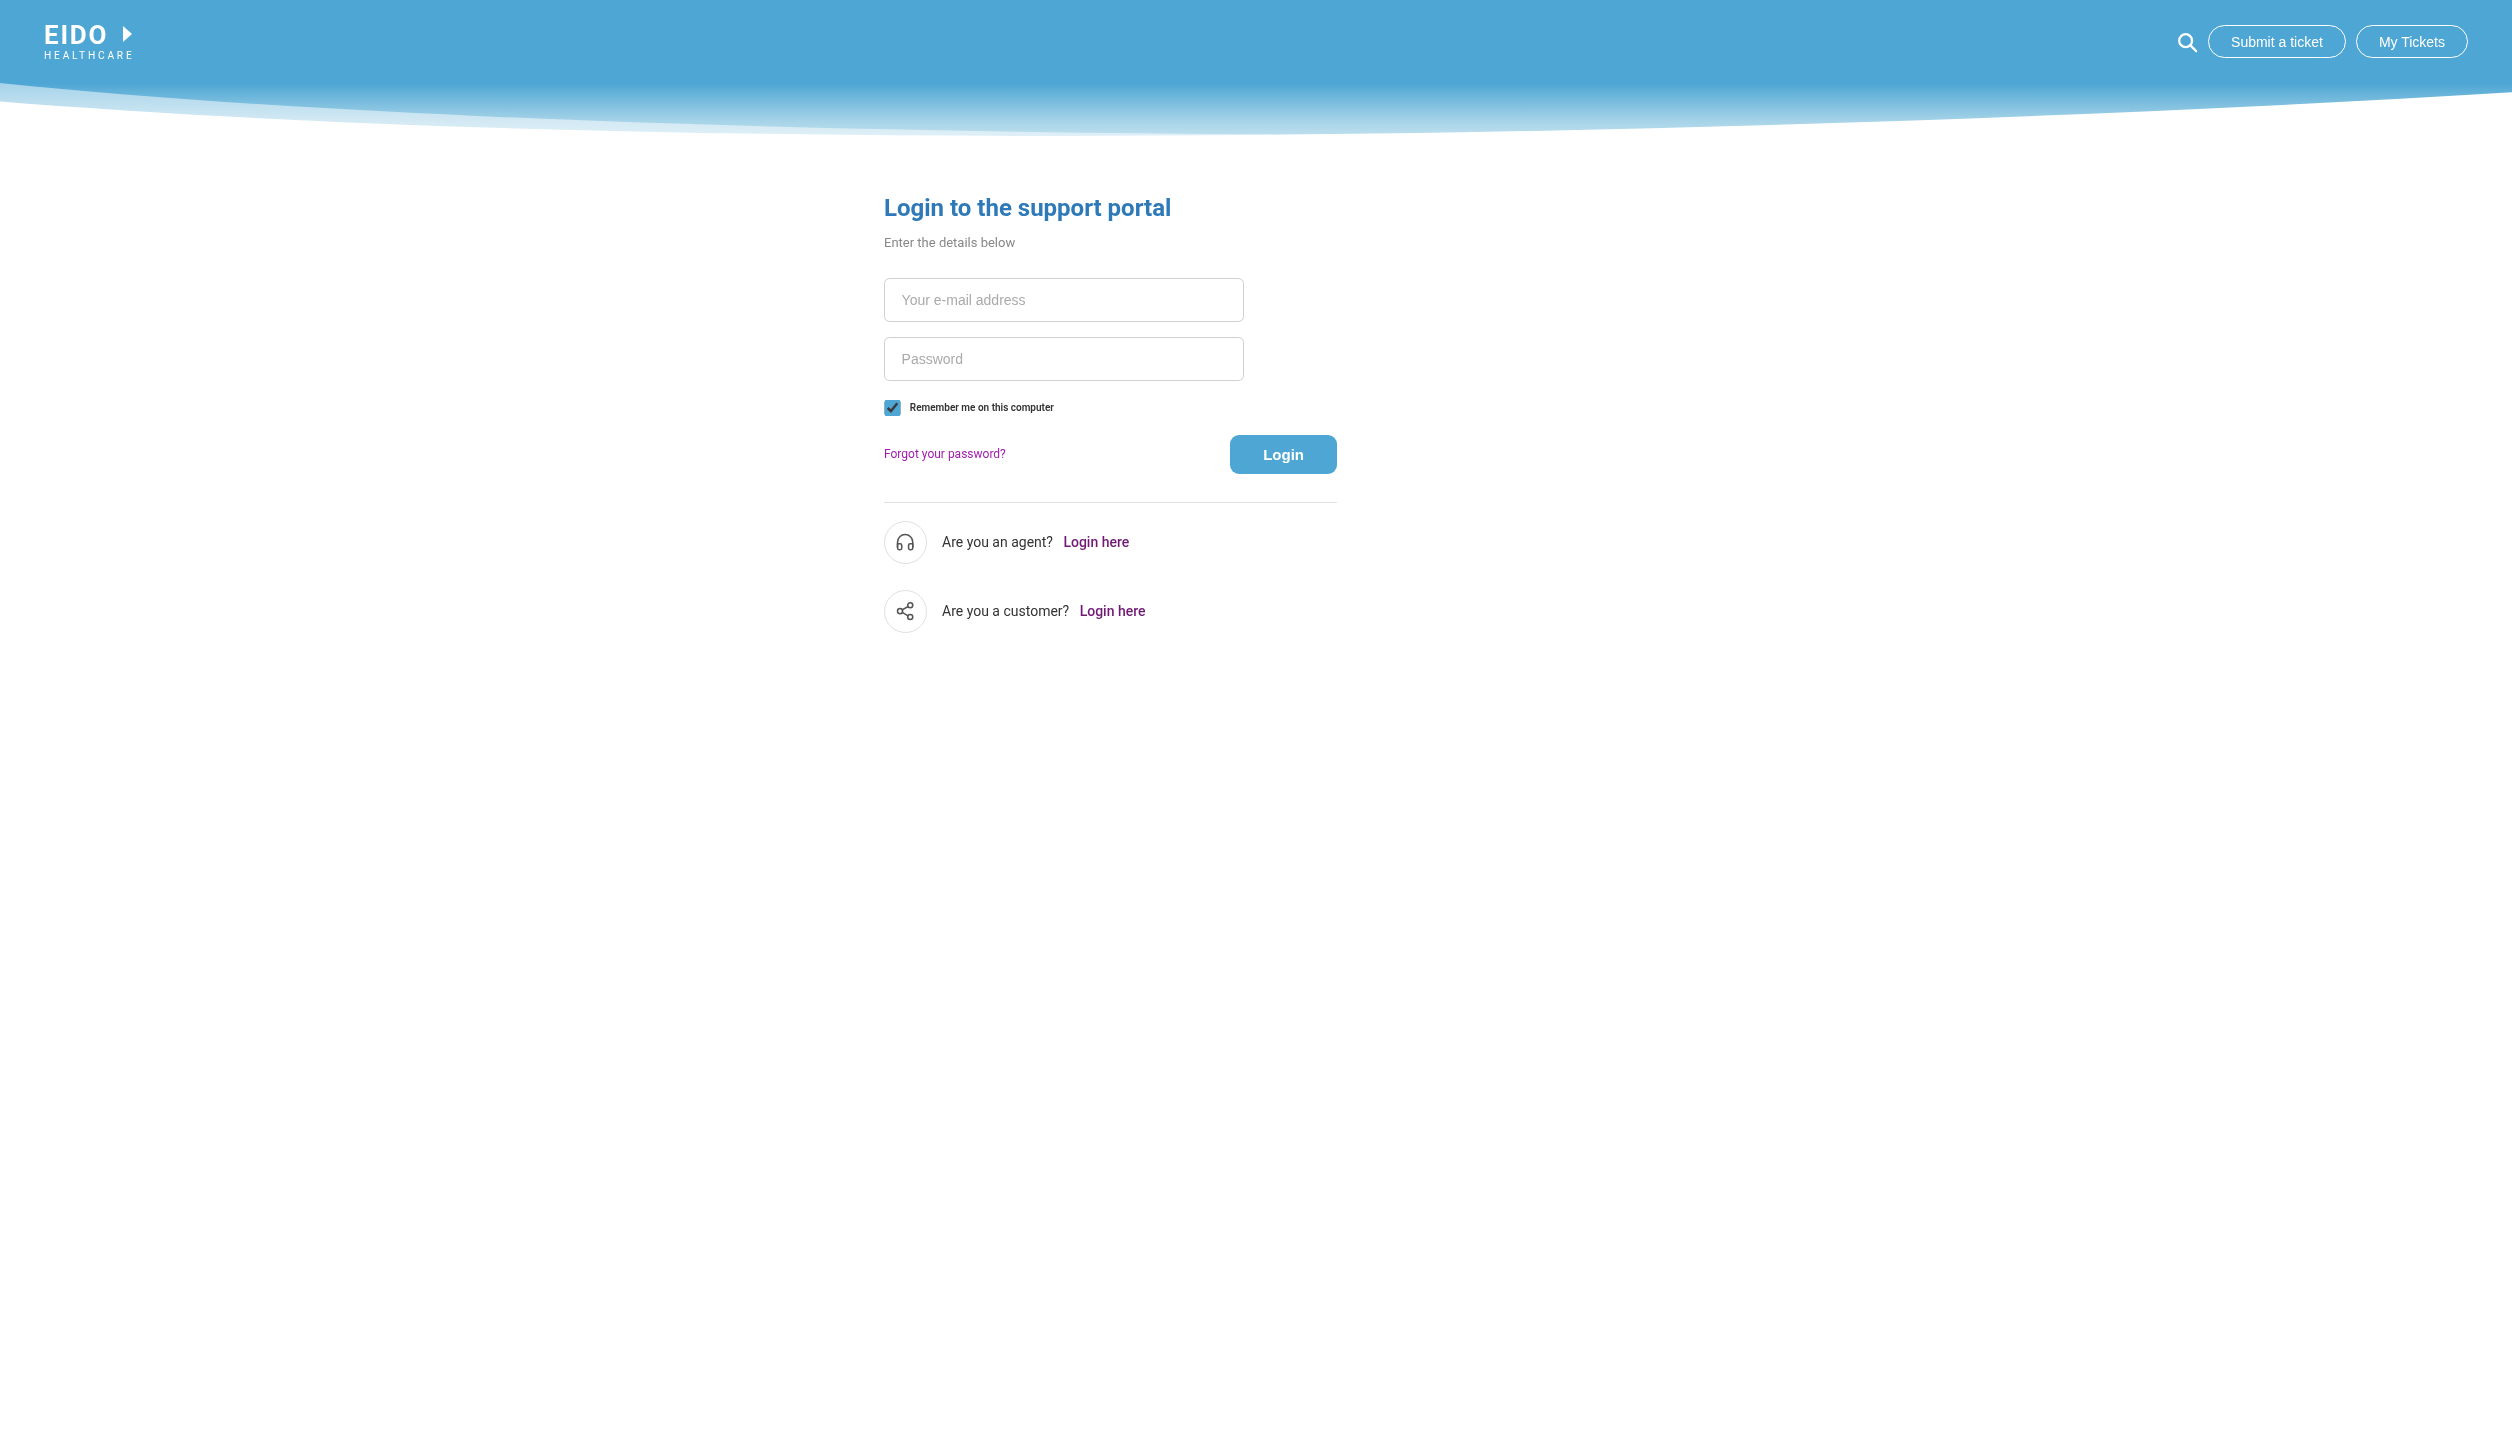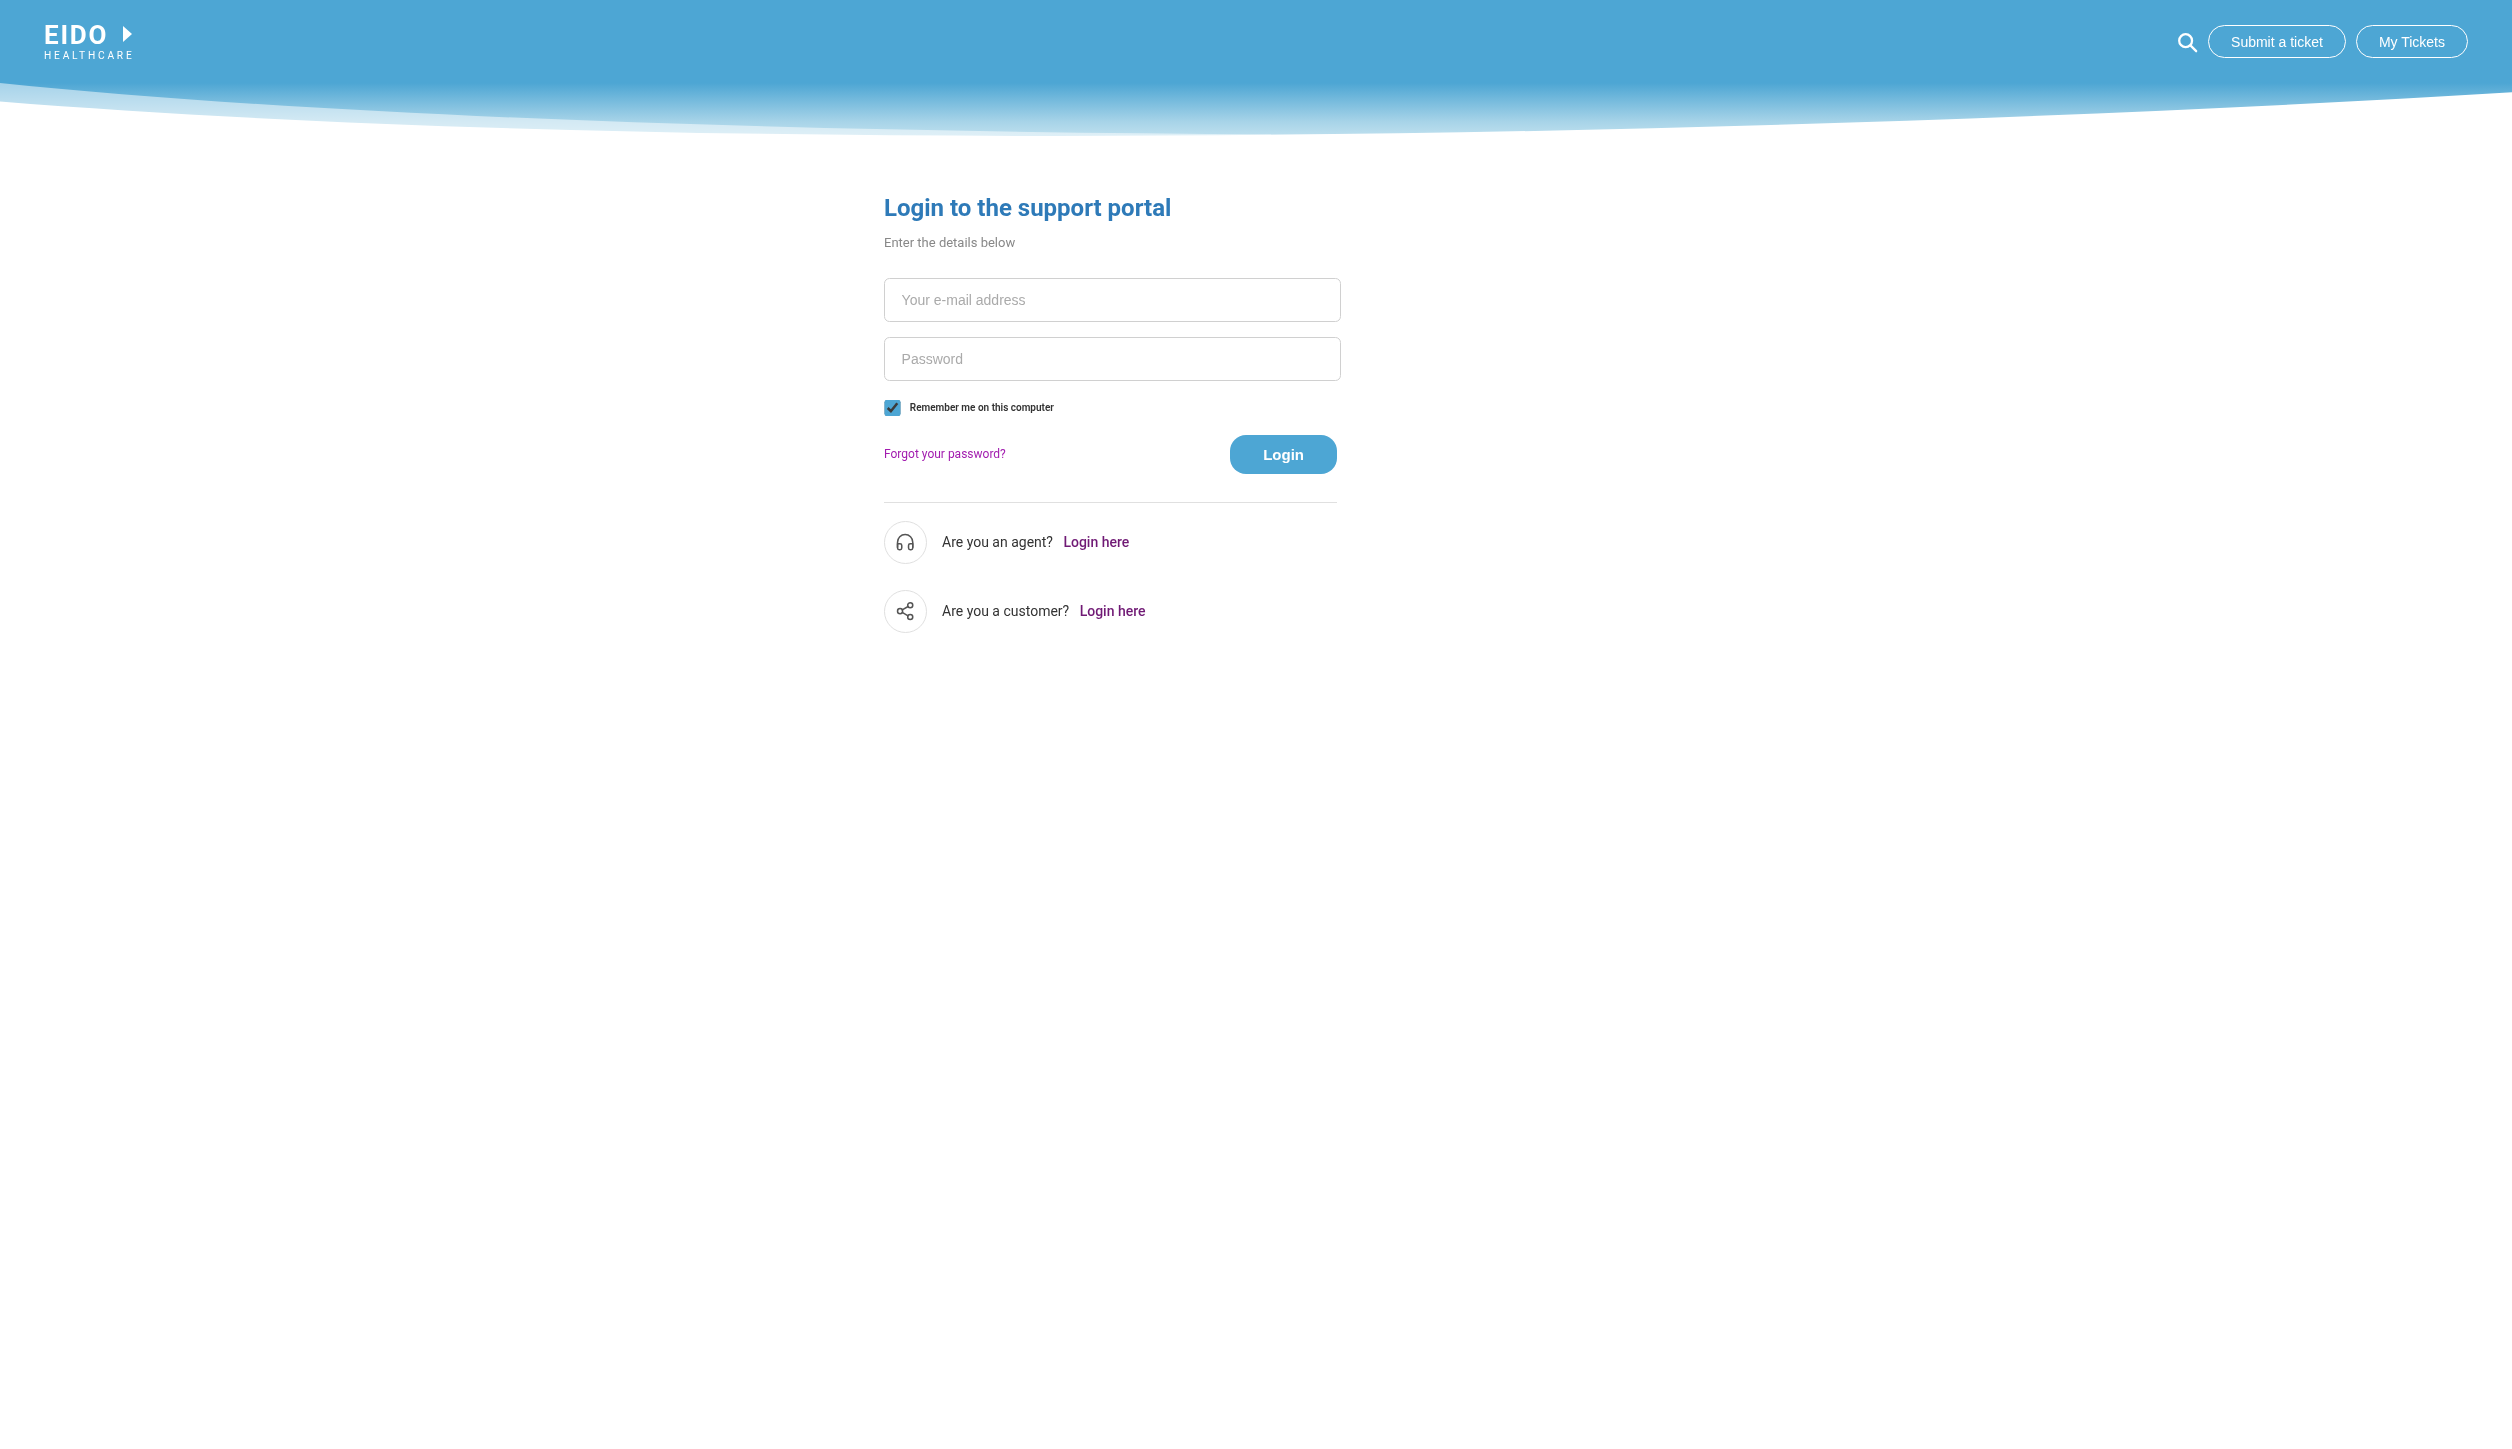--- a/index.html
+++ b/index.html
@@ -114,21 +114,21 @@
       color: #888;
       font-size: 13px;
       margin-bottom: 28px;
     }
 
     .form-group {
       margin-bottom: 15px;
     }
 
     .form-input {
-      width: 457px;
+      width: 360px;
       padding: 13px 16.6px;
       border: 0.9px solid #d0d0d0;
       border-radius: 5.5px;
       font-size: 14px;
       color: #555;
       outline: none;
     }
 
     .form-input::placeholder {
       color: #aaa;
@@ -165,21 +165,21 @@
     .forgot-link {
       color: #a21caf;
       font-size: 12px;
       text-decoration: none;
     }
 
     .login-btn {
       background: #4da6d4;
       color: white;
       border: none;
-      border-radius: 16px;
+      border-radius: 9px;
       padding: 11px 33px;
       font-size: 15px;
       font-weight: 600;
       cursor: pointer;
     }
 
     .divider {
       width: 453px;
       height: 0.9px;
       background: #e0e0e0;

